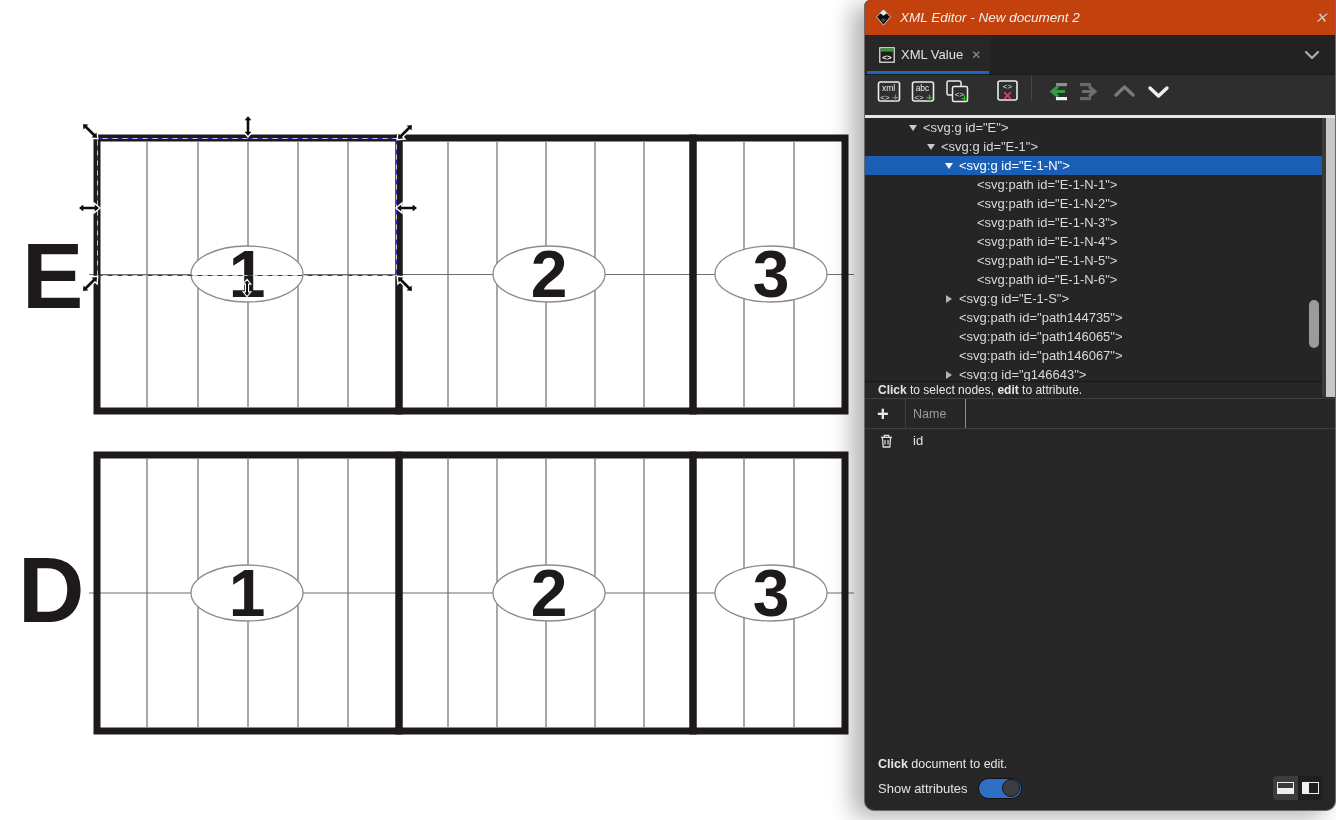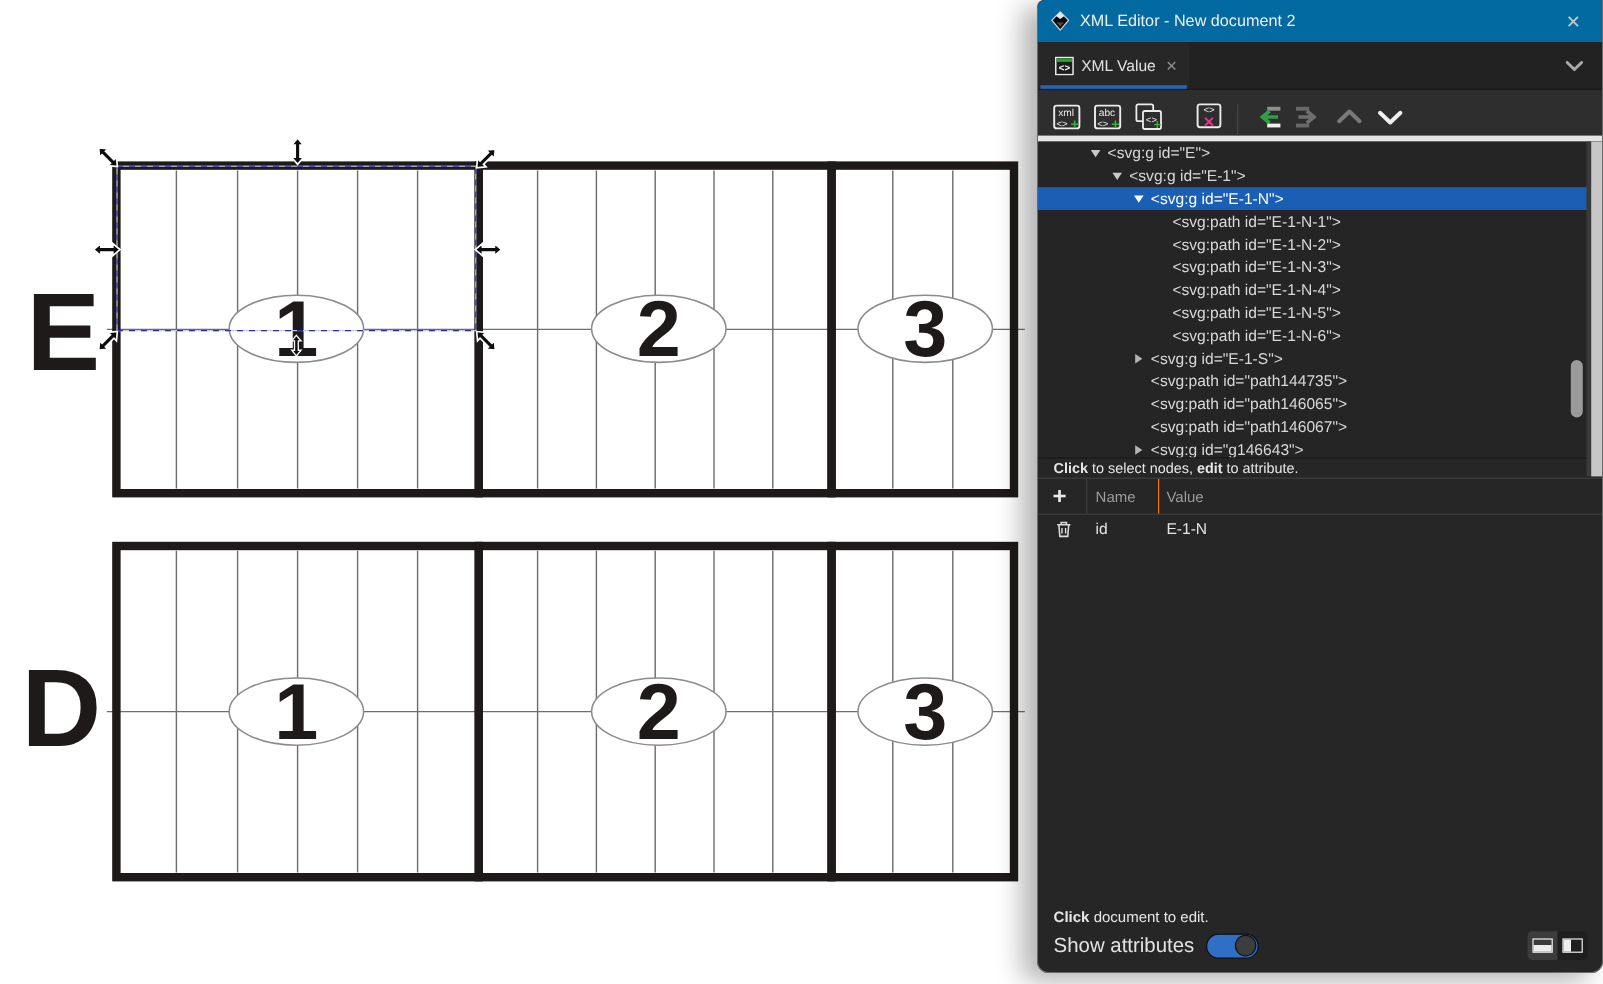--- a/index.html
+++ b/index.html
@@ -9,36 +9,36 @@
   
   #canvas-wrap { position:absolute; left:0; top:0; width:877px; height:820px; background:#fff; }
 
   
   #dialog { position:absolute; left:864px; top:0; width:472px; height:811px;
             background:#262626; display:flex; flex-direction:column;
             border:1px solid #6a6a6a; border-top:none;
             border-radius:6px 0 10px 10px;
             box-shadow:-12px 6px 22px rgba(0,0,0,.30); }
 
-  .titlebar { height:35px; flex:0 0 35px; background:#0369a1; display:flex; align-items:center;
-              padding:0 12px 0 10px; border-radius:6px 0 0 0; }
+  .titlebar { height:35px; flex:0 0 35px; background:#c2410c; display:flex; align-items:center;
+              padding:0 2px 0 10px; border-radius:6px 0 0 0;font-style:italic; }
   .titlebar .title { color:#efefef; font-size:13.5px; margin-left:8px; flex:1; }
   .titlebar .close { color:#c8c8c8; font-size:15px; width:24px; text-align:center; cursor:default; }
 
   .tabbar { height:40px; flex:0 0 40px; background:#222222; display:flex; align-items:center;
             position:relative; border-bottom:1px solid #1a1a1a; }
   .tab { display:flex; align-items:center; gap:6px; height:100%; padding:0 10px 0 14px;
          background:#272727; position:relative; }
   .tab .tab-label { color:#e2e2e2; font-size:13px; }
   .tab .tab-close { color:#8f8f8f; font-size:12px; padding-left:2px; }
   .tab .underline { position:absolute; left:2px; right:2px; bottom:0; height:3px; background:#2066bd; }
   .tab-overflow { margin-left:auto; margin-right:14px; }
 
-  .toolbar { height:43px; flex:0 0 43px; background:#2e2e2e; display:flex; align-items:flex-end;
-             padding:0 8px; gap:2px; border-bottom:5px solid #e5e5e5; }
+  .toolbar { height:43px; flex:0 0 43px; background:#2e2e2e; display:flex; align-items:flex-start;
+             padding:0 8px; gap:2px; border-bottom:3px solid #e5e5e5; }
   .tbtn { width:32px; height:32px; background:transparent; border:none; display:flex;
           align-items:center; justify-content:center; }
   .tsep { width:1px; height:26px; background:#474747; margin:0 6px; }
   .tgap { width:14px; }
 
   .tree { flex:0 0 263px; height:263px; background:#252525; position:relative; overflow:hidden; }
   .trow { height:19px; display:flex; align-items:center; font-size:13px; color:#d9d9d9; white-space:nowrap; }
   .trow.sel { background:#1a5fb4; color:#ffffff; }
   .exp { width:13px; flex:0 0 13px; display:flex; align-items:center; justify-content:center; margin-right:4px; }
   .exp .open   { width:0;height:0;border-left:4.5px solid transparent;border-right:4.5px solid transparent;border-top:6px solid #c9c9c9; }
@@ -67,21 +67,21 @@
   .attr-row .c1 { width:41px; display:flex; justify-content:flex-start; padding-left:14px; }
   .attr-row .c2 { width:60px; padding-left:7px; }
   .attr-row .c3 { flex:1; padding-left:6px; }
 
   .attr-space { flex:1; background:#262626; }
 
   .attr-hint { flex:0 0 20px; font-size:12.5px; color:#e6e6e6; padding-left:13px; display:flex; align-items:center; }
   .attr-hint b { font-weight:bold; }
 
   .footerbar { flex:0 0 36px; display:flex; align-items:center; padding:0 12px 8px 13px; }
-  .footerbar .show-label { color:#e2e2e2; font-size:17px; margin-right:10px; }
+  .footerbar .show-label { color:#e2e2e2; font-size:13px; margin-right:10px; }
   .toggle { width:44px; height:21px; border-radius:11px; background:#2f6fc4; position:relative;
             border:1px solid #0f0f0f; }
   .toggle .knob { position:absolute; right:1px; top:0.5px; width:18px; height:18px; border-radius:50%;
                   background:#3d3d3d; border:1px solid #141414; }
   .layout-btns { margin-left:auto; display:flex; }
   .lbtn { width:25px; height:24px; display:flex; align-items:center; justify-content:center; border:none; }
   .lbtn.rows-btn { background:#3c3c3c; border-radius:4px 0 0 4px; }
   .lbtn.cols-btn { background:#1f1f1f; border-radius:0 4px 4px 0; }
   .licon-rows { width:17px; height:12px; border:1.5px solid #efefef; background:linear-gradient(to bottom,#3c3c3c 45%,#efefef 45%); }
   .licon-cols { width:17px; height:12px; border:1.5px solid #efefef; background:linear-gradient(to right,#efefef 42%,#1f1f1f 42%); }
@@ -344,33 +344,31 @@
       <span style="white-space:pre"> to select nodes, </span>
       <b>edit</b>
       <span style="white-space:pre"> to attribute.</span>
   </div>
 
   <div class="attr-header">
     <div class="c1">
       <button class="add-attr">+</button>
     </div>
     <div class="c2">Name</div>
-    <div class="c3">Value</div>
   </div>
   <div class="attr-row">
     <div class="c1">
       <svg width="15" height="16" viewBox="0 0 15 16">
         <path d="M2,4.3 H13" stroke="#dcdcdc" stroke-width="1.4" fill="none"></path>
         <path d="M5.3,4 V2.4 H9.7 V4" stroke="#dcdcdc" stroke-width="1.3" fill="none"></path>
         <path d="M3.4,4.5 L4.2,14 H10.8 L11.6,4.5" stroke="#dcdcdc" stroke-width="1.3" fill="none"></path>
         <path d="M6,7 V11.5 M9,7 V11.5" stroke="#dcdcdc" stroke-width="1.2" fill="none"></path>
       </svg>
     </div>
     <div class="c2">id</div>
-    <div class="c3">E-1-N</div>
   </div>
 
   <div class="attr-space"></div>
 
   <div class="attr-hint">
     <b>Click</b>
       <span style="white-space:pre"> document to edit.</span>
   </div>
 
   <div class="footerbar">

